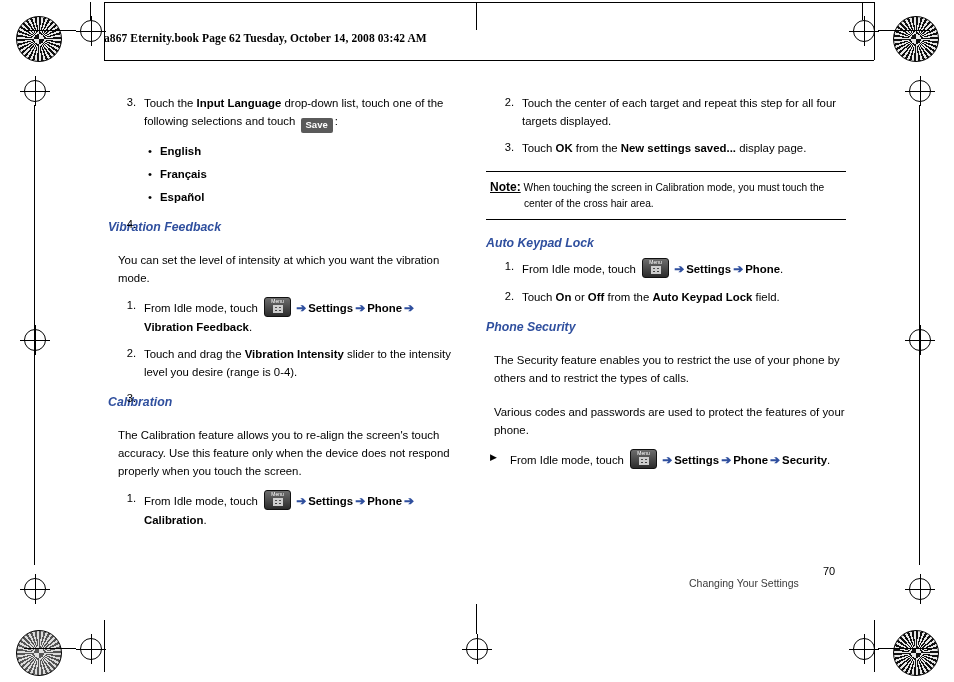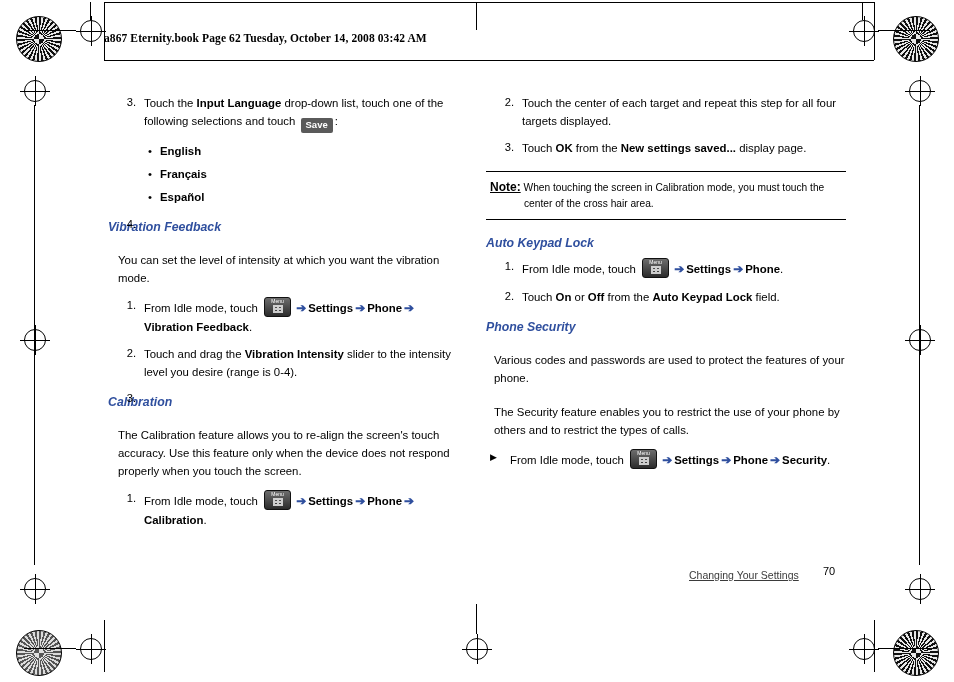--- a/index.html
+++ b/index.html
@@ -248,23 +248,22 @@
     position: absolute;
     left: 486px;
     top: 565px;
     width: 360px;
     font-size: 10.5px;
     color: #444;
   }
   .footer .ftext {
     position: absolute;
     left: 203px;
-    top: 4px;
+    top: 12px;
     color: #3b3b3b;
-    text-decoration: underline;
   }
   .footer .fnum {
     position: absolute;
     left: 337px;
     top: 0;
     font-size: 11px;
     color: #000;
   }
 </style>
 </head>
@@ -398,22 +397,22 @@
 
   <div class="step" style="margin-bottom:14px;">
     <span class="num">2.</span>
     <span class="step-body">
       <span>Touch </span><b>On</b><span> or </span><b>Off</b><span> from the </span><b>Auto Keypad Lock</b><span> field.</span>
     </span>
   </div>
 
   <div class="head">Phone Security</div>
 
+  <div class="plain-para">The Security feature enables you to restrict the use of your phone by others and to restrict the types of calls.</div>
   <div class="plain-para">Various codes and passwords are used to protect the features of your phone.</div>
-  <div class="plain-para">The Security feature enables you to restrict the use of your phone by others and to restrict the types of calls.</div>
 
   <div class="tri-item">
     <span class="tri">▶</span>
     <span class="step-body">
       <span>From Idle mode, touch </span><span class="key-menu"><span class="kmlabel">Menu</span><span class="kmgrid"></span></span><span class="arrow">➔</span><b>Settings</b><span class="arrow">➔</span><b>Phone</b><span class="arrow">➔</span><b>Security</b><span>.</span>
     </span>
   </div>
 
 </div>
 

